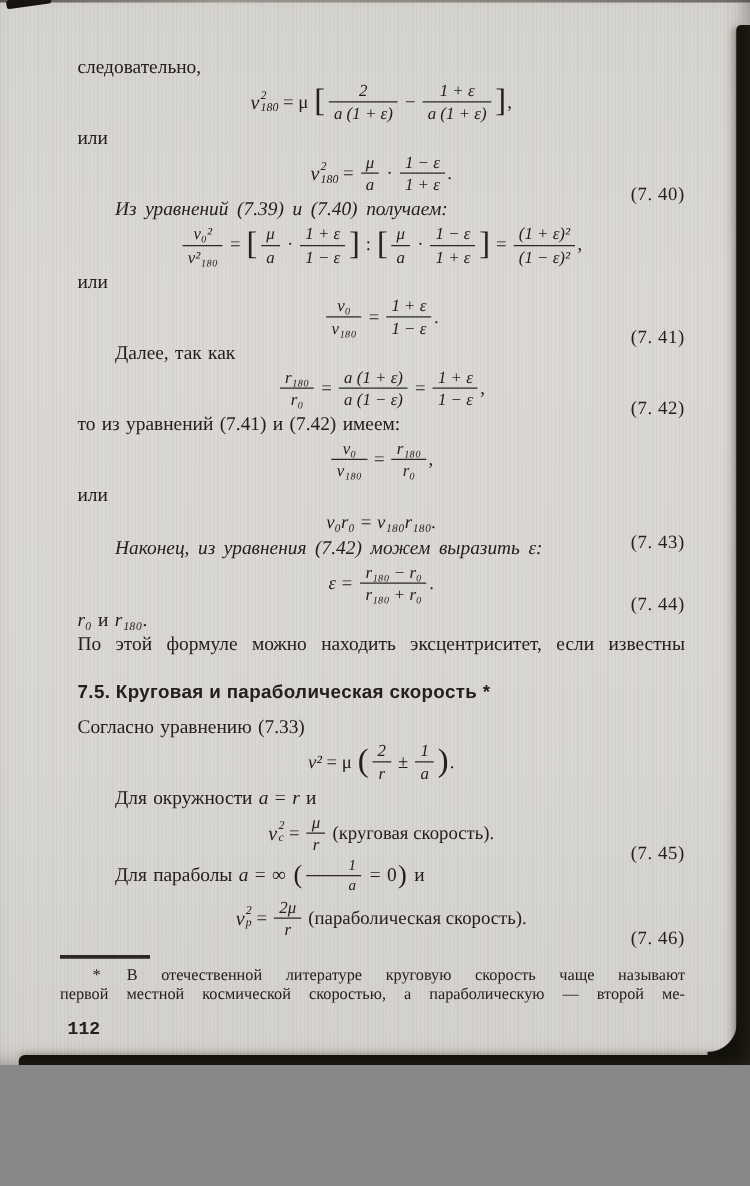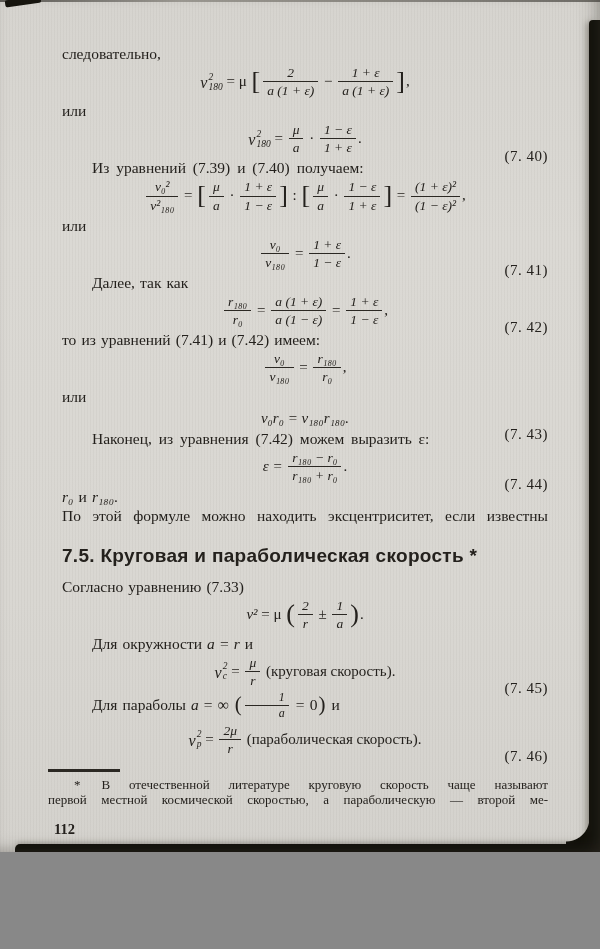--- a/index.html
+++ b/index.html
@@ -24,21 +24,21 @@
                 border-top-left-radius:4px; box-shadow:-4px 0 6px -2px rgba(70,64,54,.5); }
   .edge-bottom{ position:absolute; left:15px; right:0; bottom:0; height:8px; background:#11100a;
                 border-top-left-radius:5px; box-shadow:0 -3px 5px -2px rgba(70,64,54,.45); }
   .edge-corner{ position:absolute; right:0; bottom:0; width:34px; height:34px;
                 background:radial-gradient(circle at 0 0, rgba(0,0,0,0) 23px, #11100a 24px); }
 
   .content { position:absolute; left:62px; top:44px; width:486px; }
 
   .t   { font-size:15.5px; line-height:19px; margin:0; word-spacing:1.2px; }
   .ind { text-indent:30px; }
-  .ws  { word-spacing:3px; }
+  .ws  { word-spacing:3px;font-style:italic; }
   .jl  { text-align:justify; text-align-last:justify; }
 
   .eq  { position:relative; text-align:center; margin:3px 0 2px; font-size:15px; line-height:1.2;
          white-space:nowrap; }
   .eqnum { position:absolute; right:0; top:50%; transform:translateY(-50%);
            font-size:15px; font-style:normal; letter-spacing:.5px;margin-top:16px; }
 
   .fr { display:inline-block; vertical-align:middle; text-align:center;
         font-style:italic; font-size:13.5px; line-height:1.12; margin:0 2px; position:relative; top:-1px; }
   .fr .n { display:block; padding:0 4px 1px; border-bottom:1.3px solid #2b2823; }
@@ -48,29 +48,29 @@
   .ss   { display:inline-flex; align-items:center; font-style:italic; vertical-align:middle; }
   .ssb  { font-size:16px; }
   .sscol{ display:inline-flex; flex-direction:column; font-size:9.5px; line-height:1.05;
           margin-left:1px; text-align:left; }
 
   .bb { font-size:26px; font-weight:300; font-style:normal; vertical-align:middle;
         position:relative; top:-2px; margin:0 1px; }
   .t .bb { font-size:21px; top:-1px; }
   .it { font-style:italic; }
 
-  .heading { font-family:"Liberation Sans", sans-serif; font-weight:bold; font-size:19px;
+  .heading { font-family:"Liberation Sans", sans-serif; font-weight:bold; font-size:15px;
              letter-spacing:.3px; margin:20px 0 10px; }
 
   .fnrule { width:72px; height:2.5px; background:#2b2823; margin:12px 0 5px -14px; }
   .fn  { font-size:13px; line-height:15px; margin:0 0 0 -14px; width:500px; word-spacing:2px; }
   .fn1 { text-indent:26px; }
   .fnmark { letter-spacing:2px; }
 
-  .pgnum { font-size:14.5px; font-weight:bold; margin:14px 0 0 -8px; }
+  .pgnum { font-size:14.5px; font-weight:bold; margin:14px 0 0 -8px;font-family:Liberation Mono, monospace; }
 </style>
 </head>
 <body>
 
 <div class="page">
   <div class="edge-top"></div>
   <div class="corner-mark"></div>
   <div class="edge-right"></div>
   <div class="edge-bottom"></div>
   <div class="edge-corner"></div>

